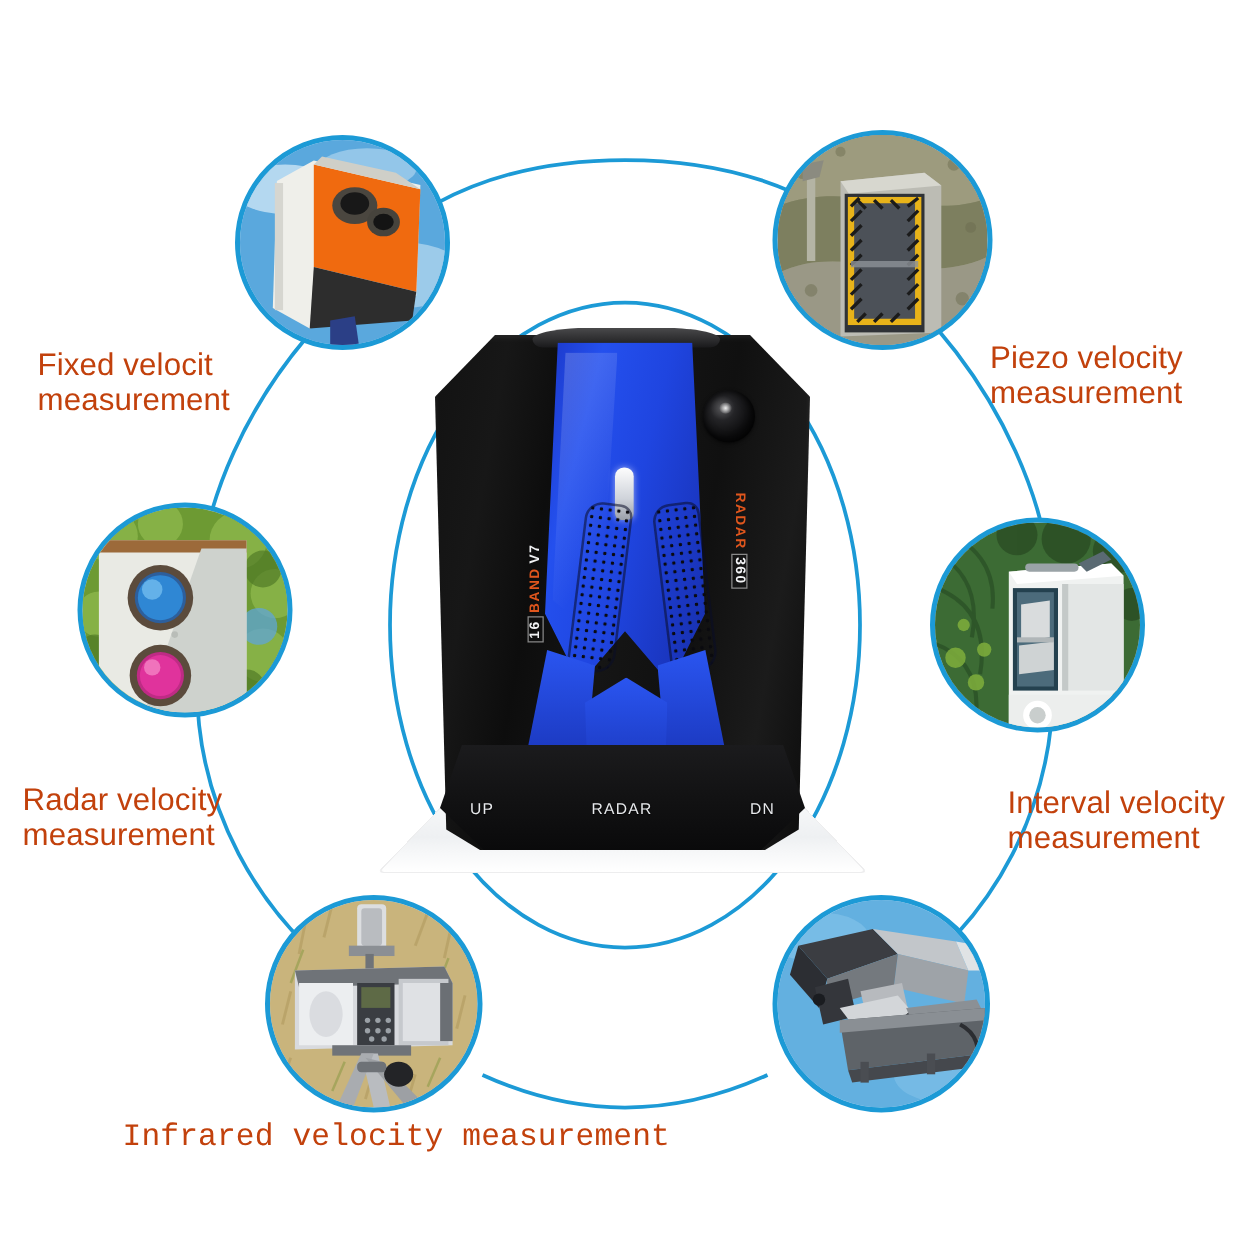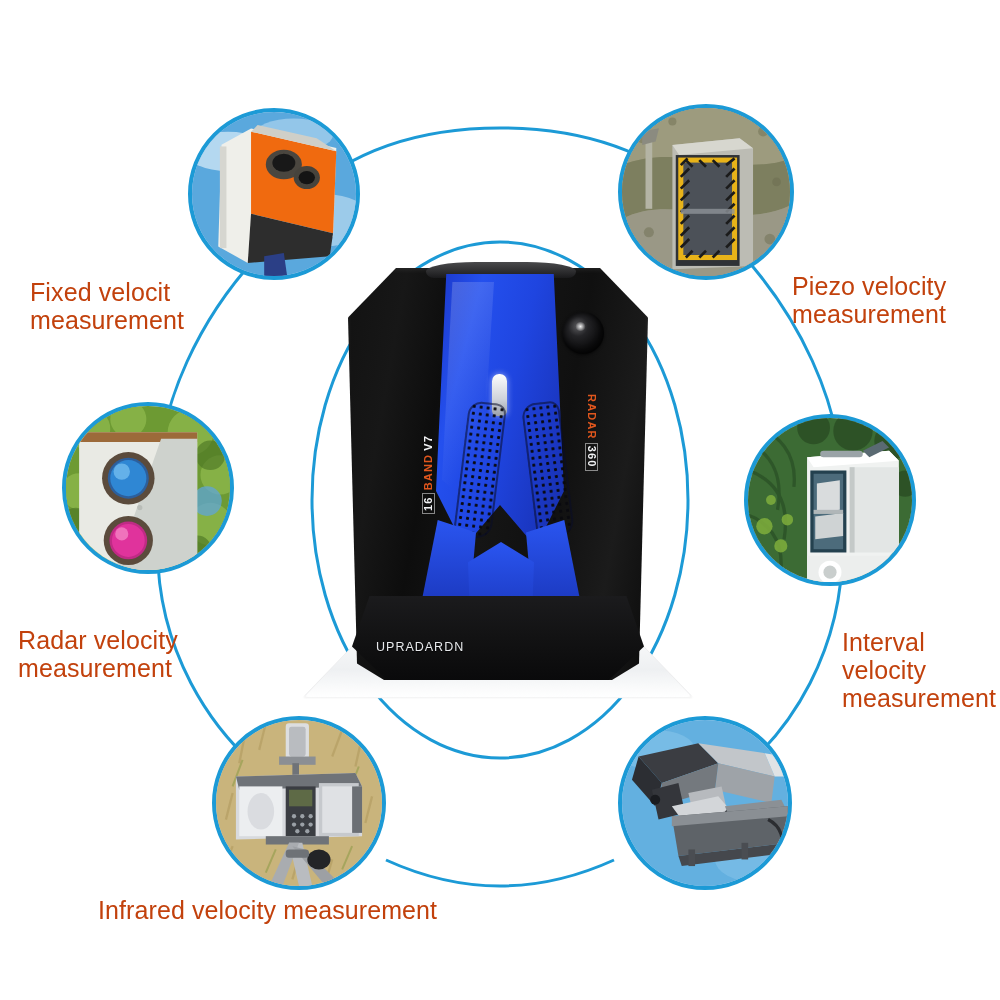--- a/index.html
+++ b/index.html
@@ -161,20 +161,21 @@
     left: 34px; top: 344px;
     width: 292px; height: 84px;
     background: linear-gradient(180deg,#1b1b1d 0%, #131314 45%, #0a0a0b 100%);
     clip-path: polygon(6% 0%, 94% 0%, 100% 60%, 88% 100%, 12% 100%, 0% 60%);
   }
   .btn-row {
     position: absolute;
     left: 58px; top: 388px;
     width: 244px;
     display: flex;
+    justify-content: space-between;
     align-items: center;
   }
   .btn-lbl {
     color: #e7e9ec;
     font-size: 12.5px;
     letter-spacing: 1px;
     text-shadow: 0 1px 1px rgba(0,0,0,.9);
     font-family: "Liberation Sans", sans-serif;
   }
 
@@ -361,21 +362,21 @@
       <rect x="40" y="56" width="18" height="2.5" fill="#b0b6b8"></rect>
       <rect x="62" y="30" width="30" height="52" fill="#e3e6e5"></rect>
       <rect x="62" y="30" width="3" height="52" fill="#c4c9c8"></rect>
       <rect x="36" y="84" width="56" height="16" fill="#eceeed"></rect>
       <circle cx="50" cy="94" r="7" fill="#ffffff"></circle>
       <circle cx="50" cy="94" r="4" fill="#c9cecd"></circle>
       <rect x="44" y="20" width="26" height="4" rx="2" fill="#9aa3a7"></rect>
       <polygon points="70,20 82,14 86,18 74,24" fill="#5a6a72"></polygon>
     </svg>
   </div>
-  <div class="caption" style="left:842px; top:628px;">Interval velocity
+  <div class="caption" style="left:806px; top:628px;">Interval velocity
 measurement</div>
 
   <div class="node" style="left:212px; top:716px; width:174px; height:174px;">
     <svg class="photo" viewBox="0 0 100 100" preserveAspectRatio="xMidYMid slice">
       <rect width="100" height="100" fill="#c9b47c"></rect>
       <g stroke="#b8a268" stroke-width="1.4" opacity=".85">
         <path d="M2 20 L8 4"></path>
           <path d="M14 26 L18 6"></path>
           <path d="M26 18 L30 2"></path>
         <path d="M70 22 L76 6"></path>
@@ -418,21 +419,21 @@
       <rect x="64" y="40" width="20" height="28" fill="#dfe1e4"></rect>
       <rect x="82" y="40" width="6" height="28" fill="#6b6f74"></rect>
       <rect x="30" y="70" width="38" height="5" fill="#6f7378"></rect>
       <polygon points="44,74 52,74 58,100 50,100" fill="#b9bcc0"></polygon>
       <polygon points="44,74 50,74 40,100 32,100" fill="#a9acb0"></polygon>
       <polygon points="46,76 54,78 74,98 66,100" fill="#9da0a4"></polygon>
       <ellipse cx="62" cy="84" rx="7" ry="6" fill="#232427"></ellipse>
       <rect x="42" y="78" width="14" height="5" rx="2" fill="#6e7277"></rect>
     </svg>
   </div>
-  <div class="caption wide" style="left:98px; top:896px;">Infrared velocity measurement</div>
+  <div class="caption wide" style="left:98px; top:896px;font-family:Liberation Mono, monospace;">Infrared velocity measurement</div>
 
   <div class="node" style="left:618px; top:716px; width:174px; height:174px;">
     <svg class="photo" viewBox="0 0 100 100" preserveAspectRatio="xMidYMid slice">
       <rect width="100" height="100" fill="#63b0e0"></rect>
       <ellipse cx="20" cy="18" rx="24" ry="12" fill="#8cc8ec" opacity=".5"></ellipse>
       <ellipse cx="82" cy="84" rx="26" ry="14" fill="#8cc8ec" opacity=".45"></ellipse>
       <polygon points="10,22 46,14 58,26 24,38" fill="#3b3d42"></polygon>
       <polygon points="10,22 24,38 20,52 6,36" fill="#2c2e33"></polygon>
       <polygon points="46,14 86,20 92,34 58,26" fill="#c2c6ca"></polygon>
       <polygon points="58,26 92,34 90,50 56,42" fill="#9ea3a8"></polygon>

